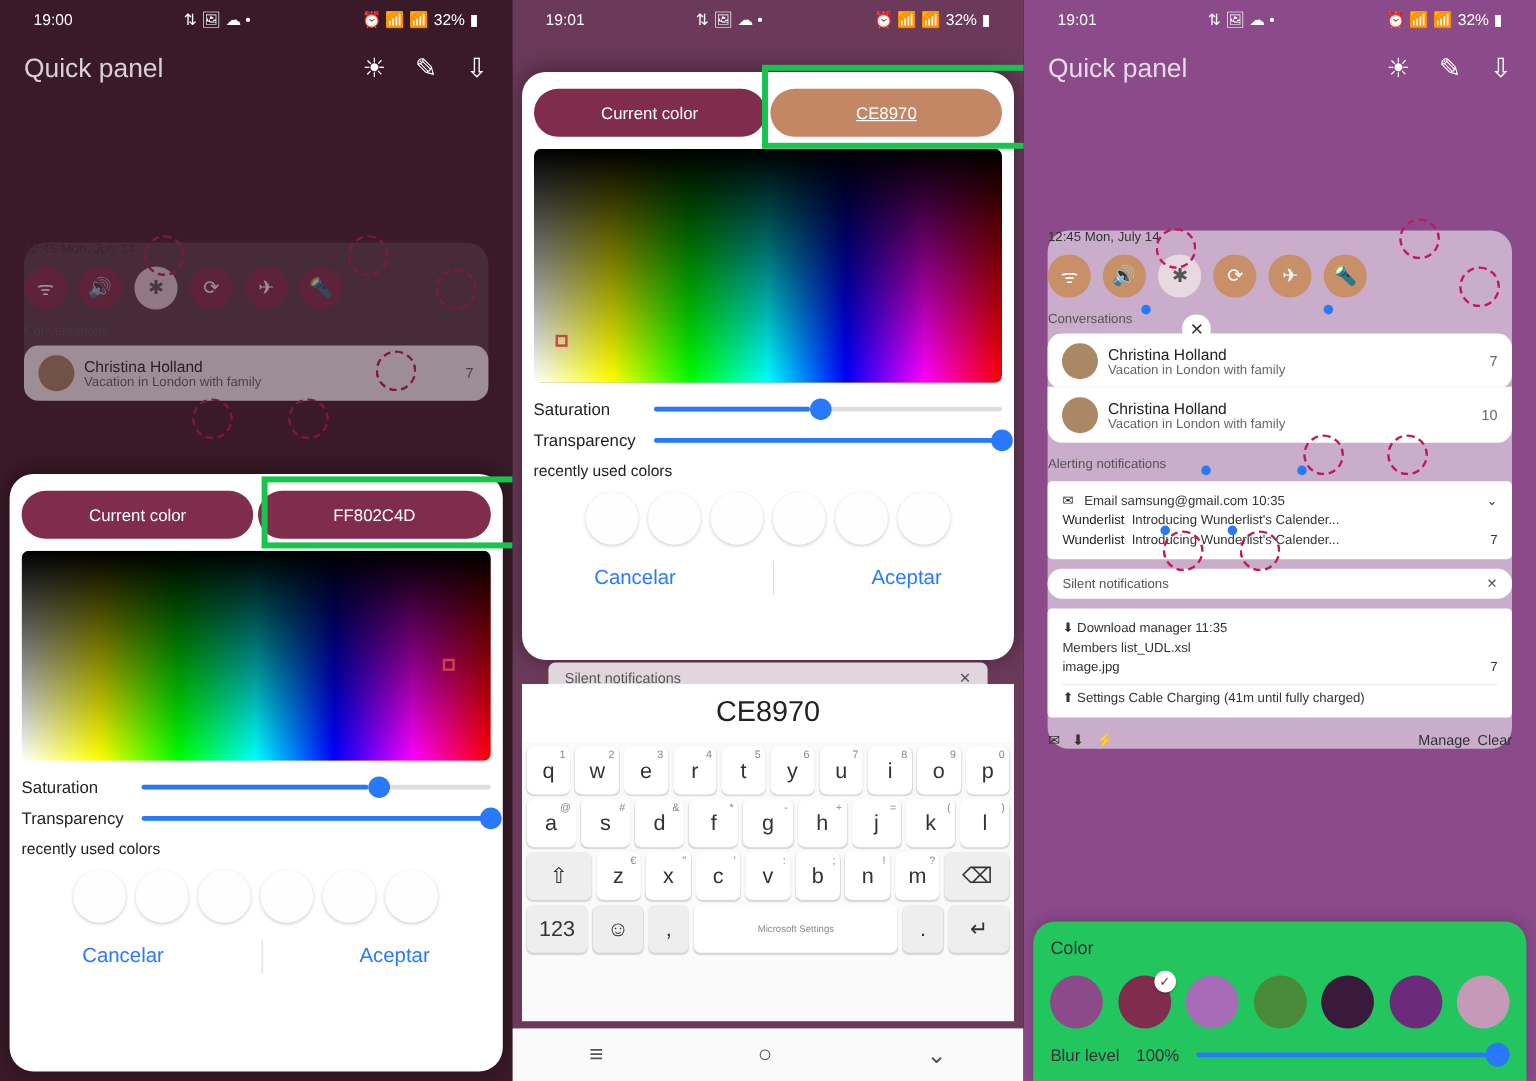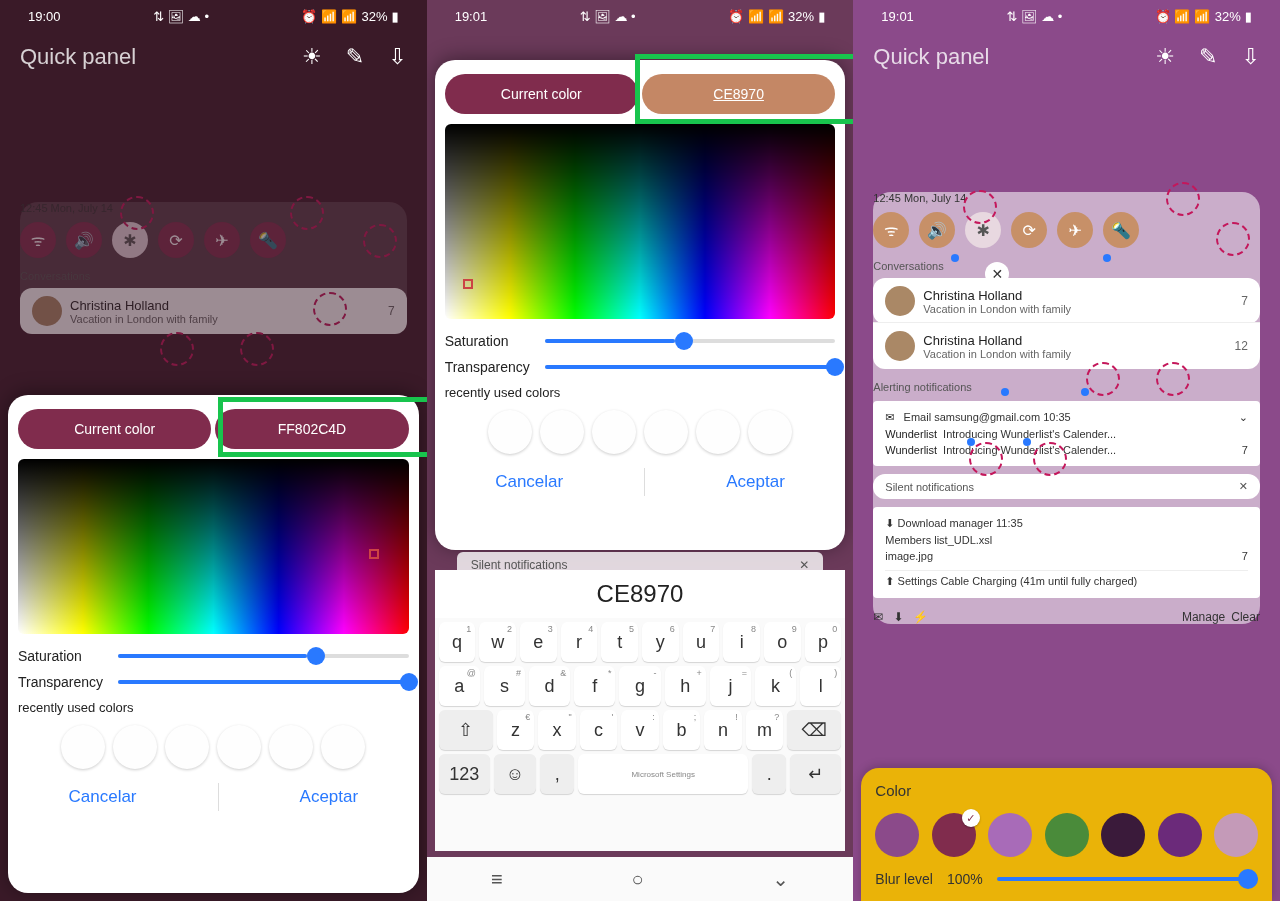--- a/index.html
+++ b/index.html
@@ -64,21 +64,21 @@
 .kbinput { position:absolute; top:570px; left:8px; right:8px; bottom:50px; background:#fafafa; }
 .kbinput .field { text-align:center; font-size:24px; padding:10px 0; font-weight:400; color:#222; background:#fff; }
 .keys { display:flex; flex-wrap:wrap; padding:2px; }
 .key { background:#fff; border-radius:6px; box-shadow:0 1px 1px rgba(0,0,0,0.15); margin:2px; display:flex; flex-direction:column; align-items:center; justify-content:center; font-size:18px; color:#333; position:relative; }
 .key .sup { position:absolute; top:2px; right:4px; font-size:9px; color:#888; }
 .krow { display:flex; width:100%; }
 .krow .key { flex:1; height:40px; }
 .spacerow{display:flex;width:100%;}
 .spacerow .key{height:40px;}
 .nav { position:absolute; bottom:0; left:0; right:0; height:44px; display:flex; justify-content:space-around; align-items:center; background:#fafafa; color:#555; font-size:20px; }
-.cpanel { position:absolute; bottom:0; left:8px; right:8px; background:#eab308; border-radius:18px 18px 0 0; padding:14px; box-shadow:0 -2px 10px rgba(0,0,0,0.2); }
+.cpanel { position:absolute; bottom:0; left:8px; right:8px; background:#22c55e; border-radius:18px 18px 0 0; padding:14px; box-shadow:0 -2px 10px rgba(0,0,0,0.2); }
 .cpanel h3 { font-size:15px; font-weight:400; color:#333; margin-bottom:14px; }
 .swatches { display:flex; justify-content:space-between; margin-bottom:14px; }
 .swatches .csw { width:44px; height:44px; border-radius:50%; position:relative; }
 .csw.check::after { content:'✓'; position:absolute; top:-4px; right:-4px; width:18px; height:18px; background:#fff; border-radius:50%; display:flex; align-items:center; justify-content:center; font-size:11px; color:#802c4d; box-shadow:0 1px 2px rgba(0,0,0,0.3); }
 .blur { display:flex; align-items:center; gap:14px; font-size:14px; color:#333; }
 .blur .track { flex:1; height:4px; background:#2979ff; border-radius:2px; position:relative; }
 .blur .thumb { position:absolute; right:0; top:-8px; width:20px; height:20px; background:#2979ff; border-radius:50%; }
 .wm { position:absolute; right:14px; bottom:58px; color:rgba(120,80,80,0.4); font-size:15px; font-style:italic; }
 </style>
 </head>
@@ -317,21 +317,21 @@
           <div class="sub">Vacation in London with family</div>
         </div>
       <div class="num">7</div>
     </div>
     <div class="notif" style="margin-top:-2px;border-top:1px solid #eee;border-radius:0 0 12px 12px">
       <div class="av"></div>
       <div class="txt">
           <div class="name">Christina Holland</div>
           <div class="sub">Vacation in London with family</div>
         </div>
-      <div class="num">12</div>
+      <div class="num">10</div>
     </div>
     <div class="sect">Alerting notifications</div>
     <div class="ag">
       <div class="row">
           <div><span class="lbl">✉ </span><span>Email</span> <span>samsung@gmail.com</span> <span>10:35</span></div>
           <span>⌄</span>
         </div>
       <div class="row">
           <div><span class="lbl">Wunderlist</span><span>Introducing Wunderlist's Calender...</span></div>
         </div>

